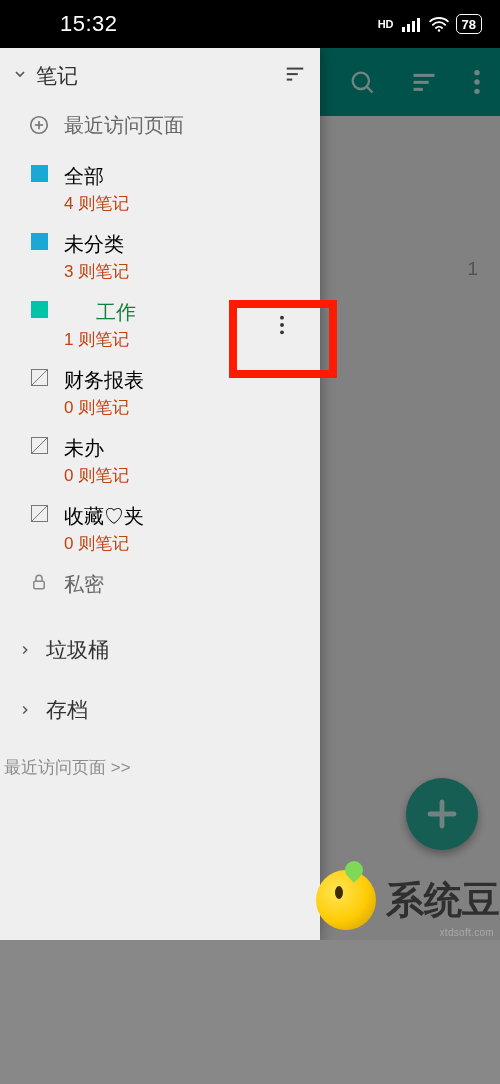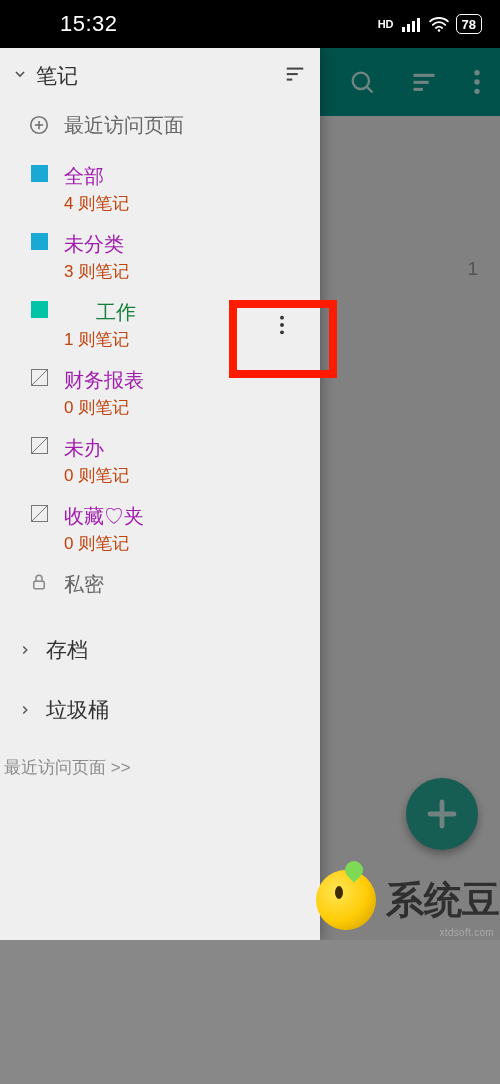--- a/index.html
+++ b/index.html
@@ -29,21 +29,21 @@
     
     .drawer { position: absolute; top: 48px; left: 0; width: 320px; bottom: 0; background: #efefef; z-index: 10; box-shadow: 2px 0 12px rgba(0,0,0,.3); display: flex; flex-direction: column; color: #3c3c3c; }
     .section-header { display: flex; align-items: center; justify-content: space-between; padding: 14px 14px 14px 12px; }
     .section-header .left { display: flex; align-items: center; gap: 8px; }
     .section-header .chev { color: #555; }
     .section-header .title { font-size: 21px; color: #333; }
     .section-header .sort-ic { color: #444; }
     .drawer .row { display: flex; align-items: flex-start; padding: 8px 4px 8px 26px; position: relative; }
     .drawer .row .ic { width: 26px; display: flex; align-items: center; justify-content: center; flex: 0 0 26px; margin-top: 2px; }
     .drawer .row .txt { margin-left: 12px; display: flex; flex-direction: column; gap: 2px; }
-    .drawer .row .name { font-size: 20px; color: #a21caf; }
+    .drawer .row .name { font-size: 20px; color: #000000; }
     .drawer .row .count { font-size: 17px; color: #c2410c; }
     .drawer .row.active .name { color: #15803d; margin-left: 32px; }
     .row .overflow-btn { position: absolute; right: 22px; top: 50%; transform: translateY(-50%); width: 32px; height: 32px; display:flex; align-items:center; justify-content:center; }
     .sq { width: 17px; height: 17px; }
     .sq.solid { background: #19a9d4; }
     .sq.teal  { background: #00c4a7; }
     .sq.outline { border: 1.4px solid #777; background: linear-gradient(135deg, transparent 47%, #777 47%, #777 53%, transparent 53%); }
     .lock-ic svg, .plus-ic svg { display:block; color: #777; }
 
     .mid-sections .mrow { display: flex; align-items: center; gap: 14px; padding: 16px 14px 16px 18px; font-size: 21px; color: #333; }
@@ -237,29 +237,29 @@
         </div>
     </div>
 
     <div class="mid-sections" style="margin-top:14px">
       <div class="mrow">
         <span>
           <svg width="14" height="14" viewBox="0 0 24 24" fill="none" stroke="#555" stroke-width="2.5">
               <polyline points="9 6 15 12 9 18"></polyline>
             </svg>
         </span>
-        <span>存档</span>
+        <span>垃圾桶</span>
       </div>
       <div class="mrow">
         <span>
           <svg width="14" height="14" viewBox="0 0 24 24" fill="none" stroke="#555" stroke-width="2.5">
               <polyline points="9 6 15 12 9 18"></polyline>
             </svg>
         </span>
-        <span>垃圾桶</span>
+        <span>存档</span>
       </div>
     </div>
 
     <div class="recent">
       <span>最近访问页面 &gt;&gt;</span>
     </div>
   </nav>
 
   <div class="highlight-box pos"></div>
 

